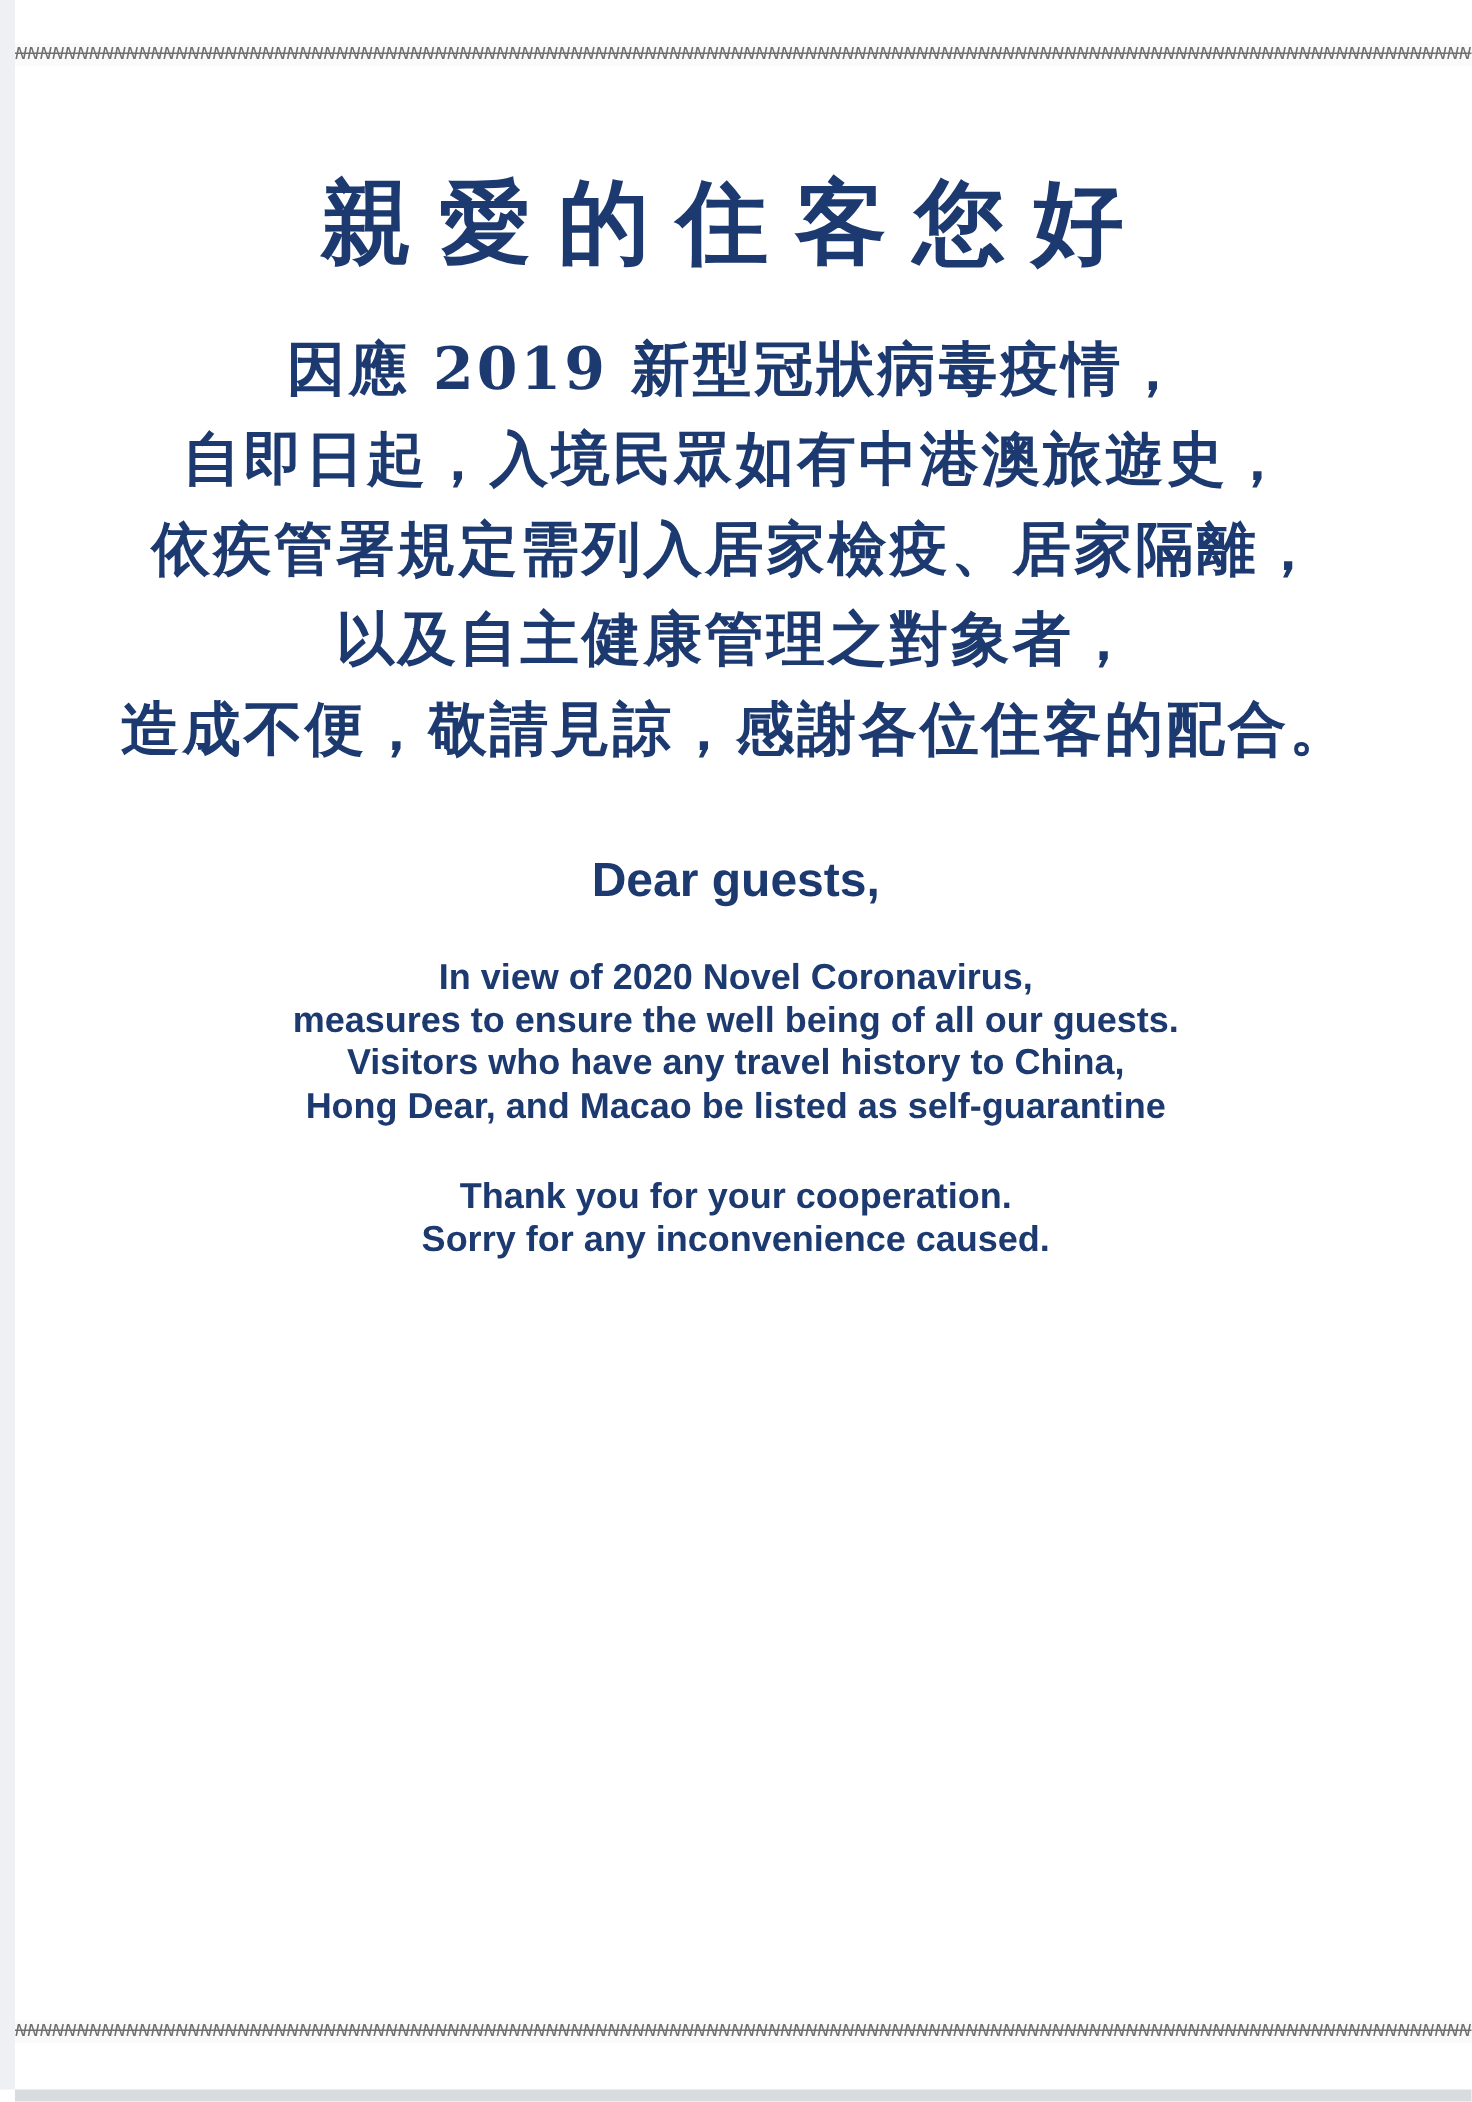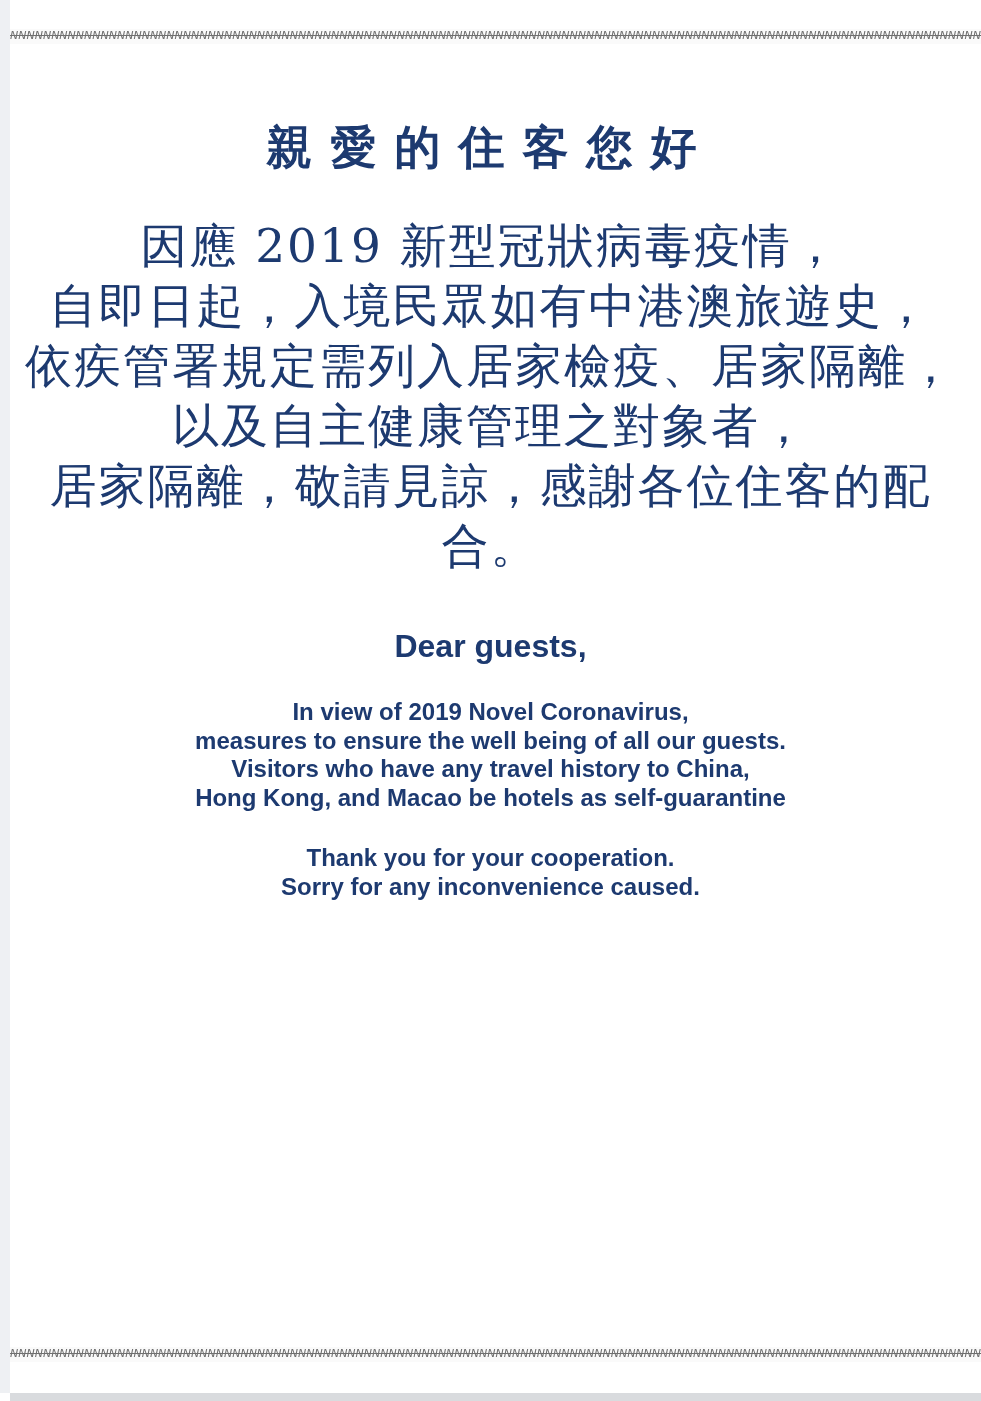--- a/index.html
+++ b/index.html
@@ -49,33 +49,33 @@
   
   .content {
     position: absolute;
     left: 10px; top: 0;
     width: 961px;
     text-align: center;
     color: #1d3a70;
   }
   .title-zh {
     margin: 118px 0 0 0;
-    font-family: Liberation Serif, serif;
+    font-family: Liberation Sans, sans-serif;
     font-weight: bold;
-    font-size: 46px;
+    font-size: 61px;
     line-height: 60px;
     letter-spacing: 18px;
   }
   .zh-block {
     margin-top: 38px;
   }
   .zh-line {
     font-family: "DejaVu Serif", "Liberation Serif", serif;
-    font-weight: normal;
-    font-size: 47px;
+    font-weight: bold;
+    font-size: 39px;
     line-height: 60px;
     letter-spacing: 2px;
   }
   .en-salutation {
     margin-top: 56px;
     font-weight: bold;
     font-size: 32px;
     line-height: 28px;
   }
   .en-paragraph {
@@ -100,30 +100,30 @@
 
 <div class="content">
 
   <div class="title-zh">親愛的住客您好</div>
 
   <div class="zh-block">
     <div class="zh-line">因應 2019 新型冠狀病毒疫情，</div>
     <div class="zh-line">自即日起，入境民眾如有中港澳旅遊史，</div>
     <div class="zh-line">依疾管署規定需列入居家檢疫、居家隔離，</div>
     <div class="zh-line">以及自主健康管理之對象者，</div>
-    <div class="zh-line">居家隔離，敬請見諒，感謝各位住客的配合。</div>
+    <div class="zh-line">造成不便，敬請見諒，感謝各位住客的配合。</div>
   </div>
 
   <div class="en-salutation">Dear guests,</div>
 
   <div class="en-paragraph">
-    <div class="en-line">In view of 2019 Novel Coronavirus,</div>
+    <div class="en-line">In view of 2020 Novel Coronavirus,</div>
     <div class="en-line">measures to ensure the well being of all our guests.</div>
     <div class="en-line">Visitors who have any travel history to China,</div>
-    <div class="en-line">Hong Kong, and Macao be hotels as self-guarantine</div>
+    <div class="en-line">Hong Dear, and Macao be listed as self-guarantine</div>
   </div>
 
   <div class="en-closing">
     <div class="en-line">Thank you for your cooperation.</div>
     <div class="en-line">Sorry for any inconvenience caused.</div>
   </div>
 
 </div>
 
 <div class="rope rope-bottom">NNNNNNNNNNNNNNNNNNNNNNNNNNNNNNNNNNNNNNNNNNNNNNNNNNNNNNNNNNNNNNNNNNNNNNNNNNNNNNNNNNNNNNNNNNNNNNNNNNNNNNNNNNNNNNNNNNNNNNNNNNNNNNNNNNNNNNNNNNNNNNNNNNNNNNNNNNNNNNNNNNNNNNNNNNNNNNNNNNNNNNNNNNNNNNNNNNNNNNNNNNNNNNNNNNNNNNNNNNNNNNNNNNNNNNNNNNNNNNNNNNNNNNNNNNNNNNNNNNNN</div>

